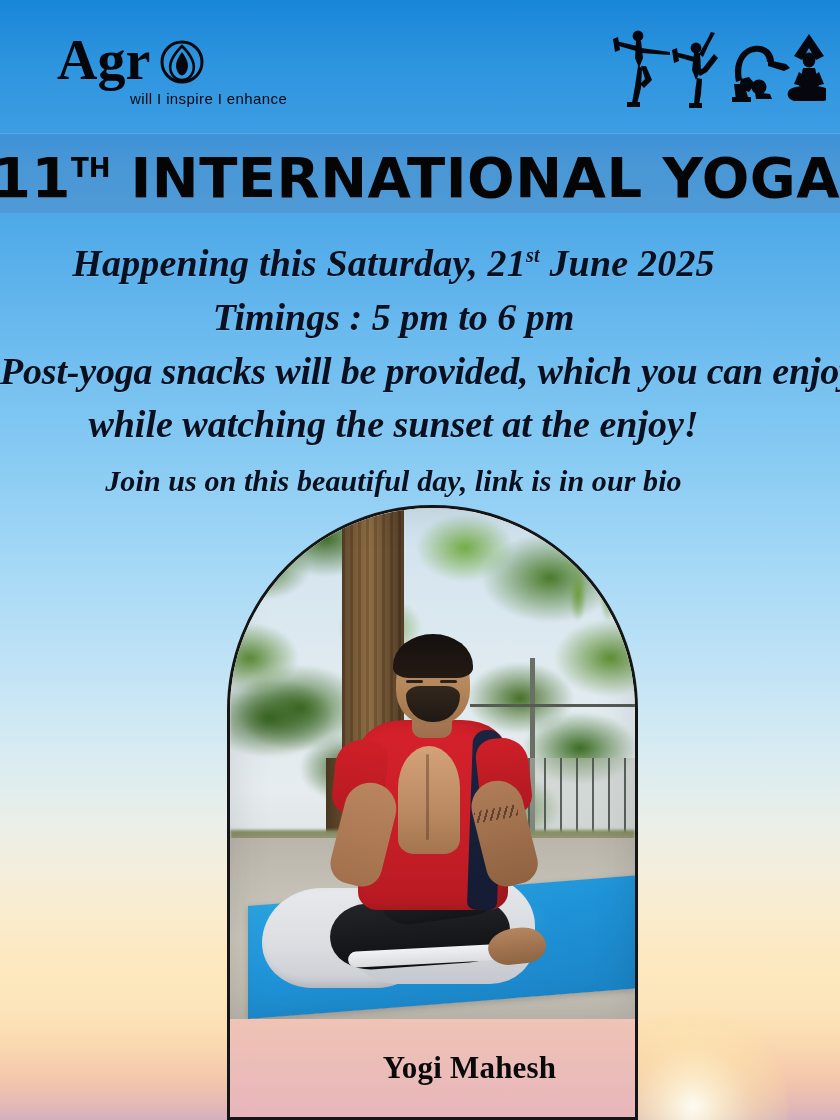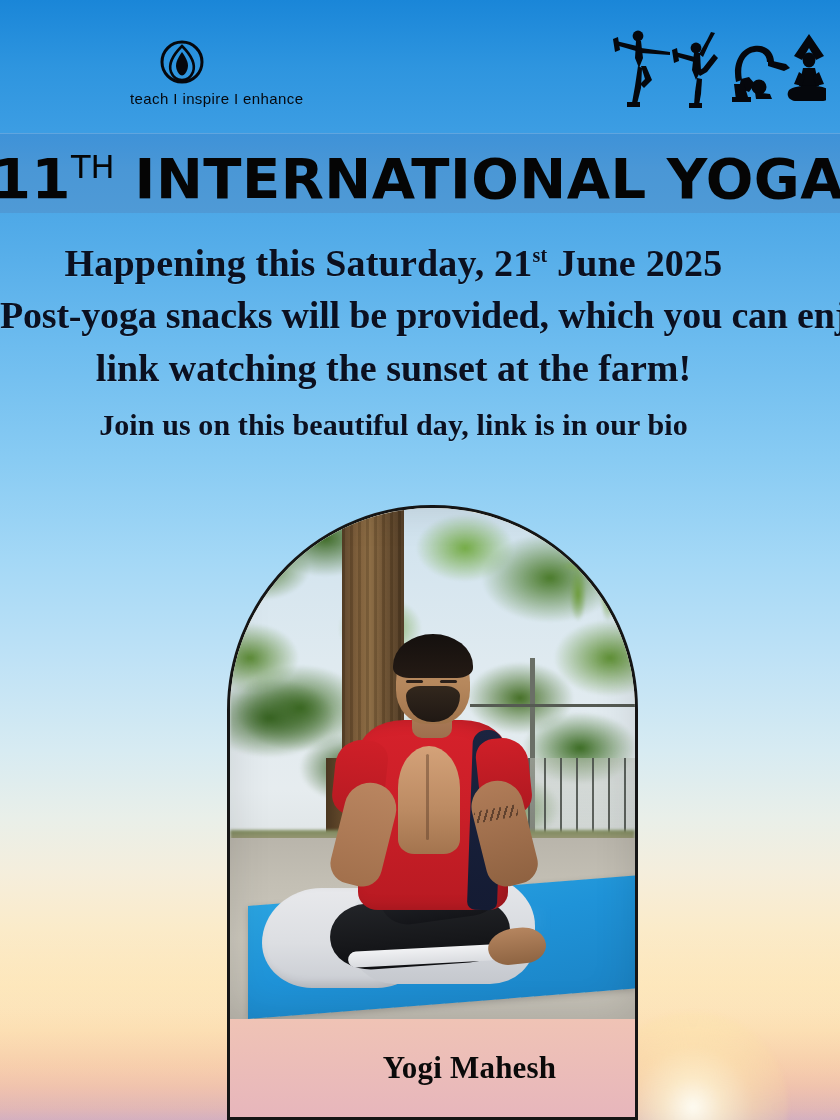--- a/index.html
+++ b/index.html
@@ -86,28 +86,29 @@
     font-family:"DejaVu Sans", sans-serif;
     font-weight:700;
     font-size:56px;
     line-height:58px;
     letter-spacing:0.5px;
     color:#050505;
     white-space:nowrap;
     transform-origin:center;
   }
   .title-text .sup{
-    font-size:32px;vertical-align:super;font-weight:400;letter-spacing:0;
+    font-size:26px;vertical-align:super;font-weight:700;letter-spacing:0;
   }
   
   .copy{
     position:absolute;left:0;top:229px;width:787px;
     text-align:center;color:#0b1020;
     font-family:"Liberation Serif", serif;
     font-weight:700;
+    font-style:italic;
   }
   .line{
     white-space:nowrap;
     text-shadow:0 1px 0 rgba(255,255,255,0.12);
   }
   .l1{font-size:38px;line-height:52px;letter-spacing:0.2px;}
   .l1 .sup{font-size:20px;vertical-align:super;}
   .l2{font-size:38px;line-height:56px;}
   .l3{font-size:38px;line-height:52px;letter-spacing:-0.2px;}
   .l4{font-size:38px;line-height:54px;}
@@ -339,28 +340,29 @@
 
 <div id="poster">
 
   <div class="bg-sky"></div>
   <div class="bg-haze"></div>
   <div class="bg-sun"></div>
 
   <div class="header">
 
     <div class="logo">
+      <span class="logo-agro">Agr</span>
       <span class="logo-emblem">
         <svg viewBox="0 0 44 44" width="44" height="44" aria-hidden="true">
           <circle cx="22" cy="22" r="20" fill="none" stroke="#05070c" stroke-width="3"></circle>
           <path d="M22 6 C12 16 8 24 11 32 C13 37 17 40 22 40 C27 40 31 37 33 32 C36 24 32 16 22 6 Z" fill="none" stroke="#05070c" stroke-width="2.6"></path>
           <path d="M22 12 C17 19 15 24 16.5 29 C17.8 33.2 19.8 35.5 22 35.5 C24.2 35.5 26.2 33.2 27.5 29 C29 24 27 19 22 12 Z" fill="#05070c"></path>
         </svg>
       </span>
-      <span class="logo-tag">teach I inspire I enhance</span>
+      <span class="logo-tag">will I inspire I enhance</span>
     </div>
 
     <div class="yoga-icons">
       <svg viewBox="0 0 218 86" width="218" height="86" aria-hidden="true">
         <g fill="#05070c">
 
           <g>
             <circle cx="30" cy="12" r="5.4"></circle>
             <path d="M28 17 L33 17 L35 34 L31 44 L27 34 Z"></path>
             <path d="M29 22 L8 17 L7.5 21 L28 27 Z"></path>
@@ -408,22 +410,23 @@
   <div class="title-band">
     <div class="title-text">
       <span>11</span><span class="sup">TH</span><span> INTERNATIONAL YOGA DAY</span>
     </div>
   </div>
 
   <div class="copy">
     <div class="line l1">
       <span>Happening this Saturday, 21</span><span class="sup">st</span><span> June 2025</span>
     </div>
+    <div class="line l2">Timings : 5 pm to 6 pm</div>
     <div class="line l3">Post-yoga snacks will be provided, which you can enjoy</div>
-    <div class="line l4">link watching the sunset at the farm!</div>
+    <div class="line l4">while watching the sunset at the enjoy!</div>
     <div class="line l5">Join us on this beautiful day, link is in our bio</div>
   </div>
 
   <div class="arch">
 
     <div class="photo">
       <div class="ph-sky"></div>
       <div class="ph-foliage"></div>
       <div class="ph-palm"></div>
       <div class="ph-foliage2"></div>

